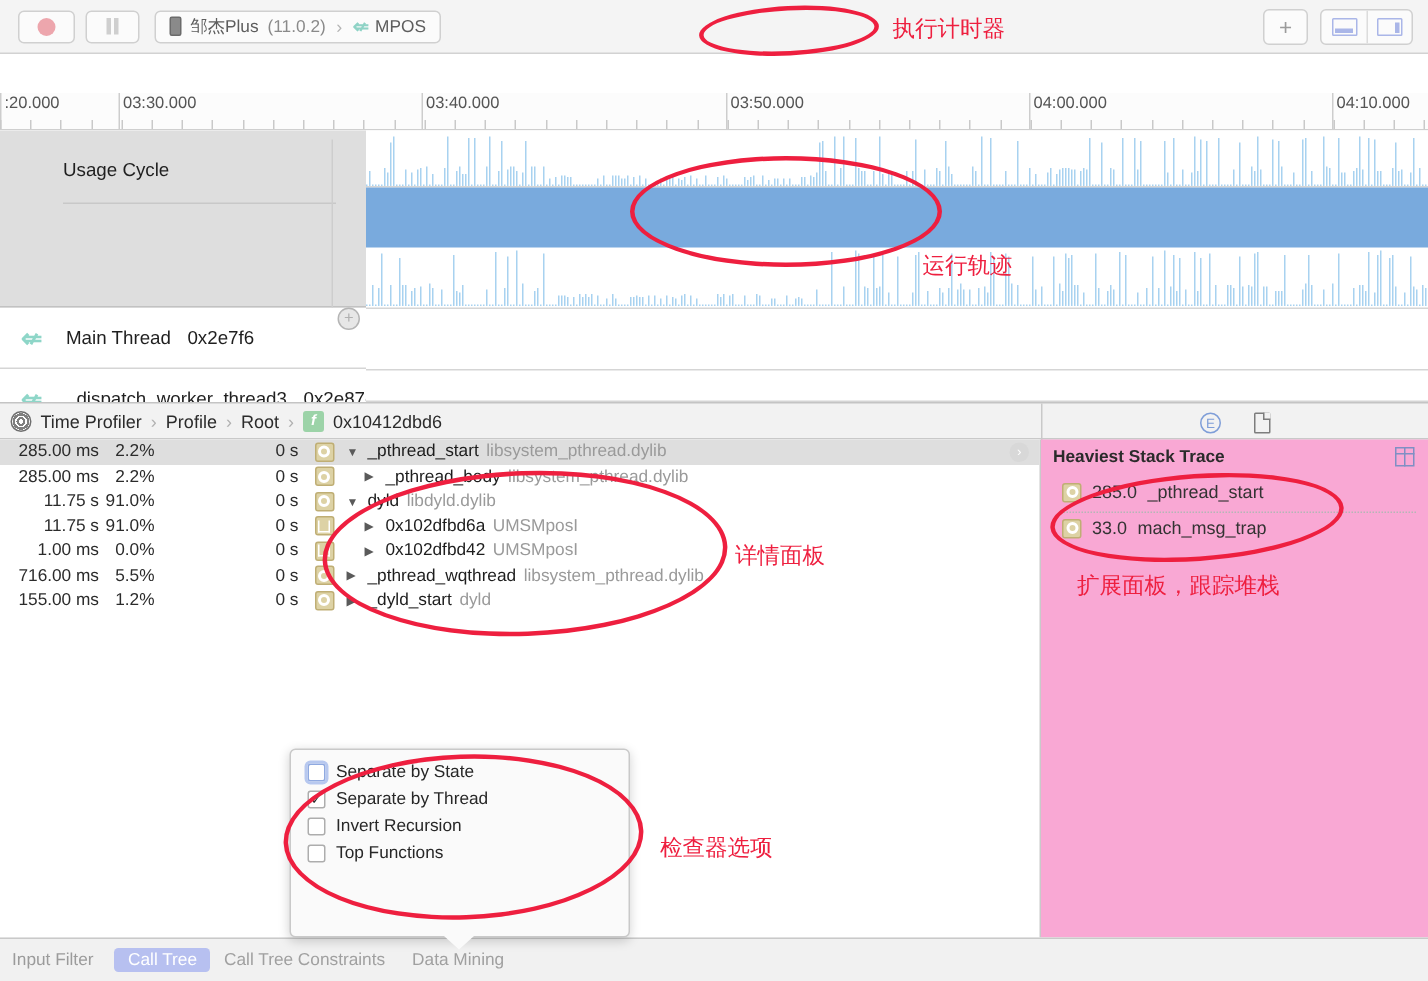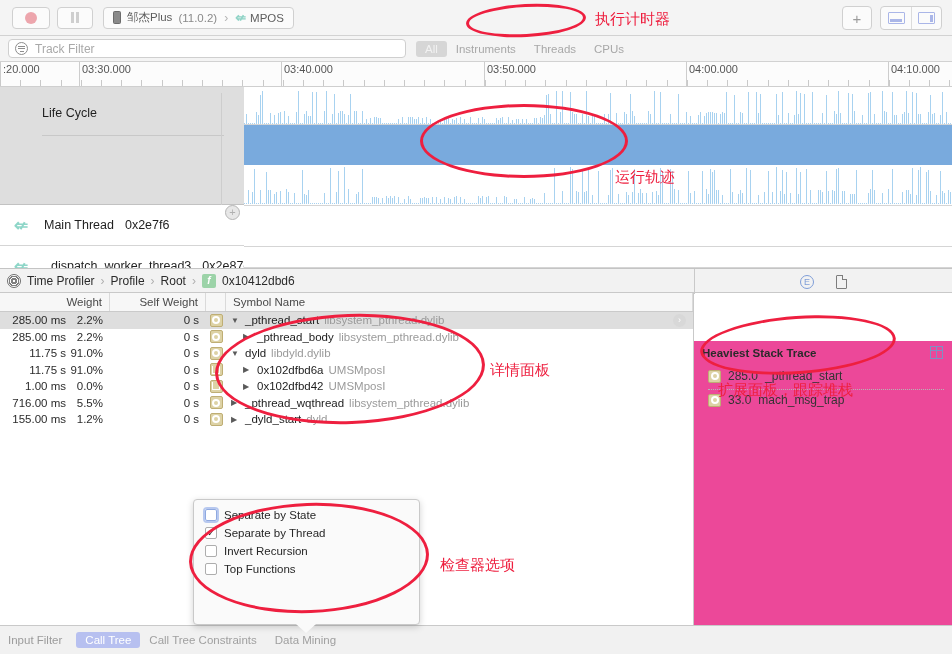--- a/index.html
+++ b/index.html
@@ -162,21 +162,21 @@
     display: flex; align-items: center; justify-content: center; }
   .badge-g .gear { width: 8px; height: 8px; border-radius: 50%; border: 2px solid #fff; box-sizing: border-box; }
   .badge-g .lib { width: 8px; height: 8px; border-left: 1.5px solid #fff; border-right: 1.5px solid #fff; border-bottom: 1.5px solid #fff; }
   .tri { color: #5a5a5a; font-size: 8px; width: 9px; display: inline-block; }
   .sym-name { color: #1d1d1d; }
   .sym-lib { color: #9a9a9a; }
   .row-arrow { margin-left: auto; margin-right: 7px; width: 13px; height: 13px; border-radius: 50%;
     background: #d8d8d8; color: #fff; font-size: 9px; text-align: center; line-height: 13px; }
 
   
-  .rightpanel { position: absolute; right: 0; top: 293px; width: 258px; bottom: 29px; background: #ec4899; margin-top: 48px; }
+  .rightpanel { position: absolute; right: 0; top: 293px; width: 258px; bottom: 29px; background: #f9a8d4; }
   .rp-title { position: absolute; left: 8px; top: 6px; font-size: 11.5px; font-weight: bold; color: #2b2b2b; }
   .rp-ic { position: absolute; right: 9px; top: 5px; width: 13px; height: 13px; border: 1.3px solid #7f8fc4; position: absolute; }
   .rp-ic:before { content:''; position:absolute; left:-1px; right:-1px; top:3px; height:1.3px; background:#7f8fc4; }
   .rp-ic:after { content:''; position:absolute; left:4.5px; top:-1px; bottom:-1px; width:1.3px; background:#7f8fc4; }
   .st-row { position: absolute; left: 14px; display: flex; align-items: center; gap: 7px; font-size: 12px; }
   .st-num { color: #333; }
   .st-name { color: #333; }
   .st-dots { position: absolute; left: 14px; right: 8px; border-top: 1px dotted #b6b6b6; }
 
   
@@ -246,36 +246,20 @@
         <div>
             <span class="vi-a"></span>
           </div>
         <div>
             <span class="vi-b"></span>
           </div>
       </div>
     </div>
   </div>
 
-  <div class="filterbar">
-    <div class="track-filter">
-      <span class="filter-ic">
-          <i></i>
-          <i></i>
-          <i></i>
-        </span>
-      <span class="tf-ph">Track Filter</span>
-    </div>
-    <div class="scopes" id="scopes">
-        <div class="scope active">All</div>
-        <div class="scope">Instruments</div>
-        <div class="scope">Threads</div>
-        <div class="scope">CPUs</div>
-      </div>
-  </div>
 
   <div class="ruler" id="ruler">
       <div class="rtick" style="left: 0px;"></div>
       <div class="rlab" style="left: 3px;">:20.000</div>
       <div class="rtick" style="left: 79px;"></div>
       <div class="rlab" style="left: 82px;">03:30.000</div>
       <div class="rtick" style="left: 281px;"></div>
       <div class="rlab" style="left: 284px;">03:40.000</div>
       <div class="rtick" style="left: 484px;"></div>
       <div class="rlab" style="left: 487px;">03:50.000</div>
@@ -331,21 +315,21 @@
       <div class="rminor" style="left: 909px;"></div>
       <div class="rminor" style="left: 929px;"></div>
       <div class="rminor" style="left: 949px;"></div>
     </div>
 
   <div class="tracks">
     <div class="tr-head">
       <div class="tr-row grp" style="height:118px;border-bottom:1px solid #c2c2c2;">
         <div class="grp-divider" style="top:48px;"></div>
         <div class="tr-label" style="height:52px;padding-left:42px;">
-          <span class="tr-title">Life Cycle</span>
+          <span class="tr-title">Usage Cycle</span>
         </div>
         <div class="vsep"></div>
       </div>
       <div class="tr-row" style="height:41px;">
         <div class="tr-label">
           <span class="ic-thread">⇍</span>
           <span class="tr-title">Main Thread</span>
           <span class="tr-title">0x2e7f6</span>
         </div>
       </div>
@@ -1095,26 +1079,20 @@
     <span class="crumb-sep">›</span>
     <span class="ic-fn">f</span>
     <span class="crumb">0x10412dbd6</span>
     <div class="crumb-right">
       <span class="ic-ext">E</span>
       <span class="ic-doc"></span>
     </div>
   </div>
 
   <div class="tablewrap">
-    <div class="thead">
-      <div class="th w">Weight</div>
-      <div class="th sw">Self Weight</div>
-      <div class="th ic"></div>
-      <div class="th sym">Symbol Name</div>
-    </div>
     <div id="tbody">
         <div class="trow sel">
           <div class="td wv">285.00 ms</div>
           <div class="td wp">2.2%</div>
           <div class="td sw">0 s</div>
           <div class="td ic">
             <span class="badge-g">
               <span class="gear"></span>
             </span>
           </div>

